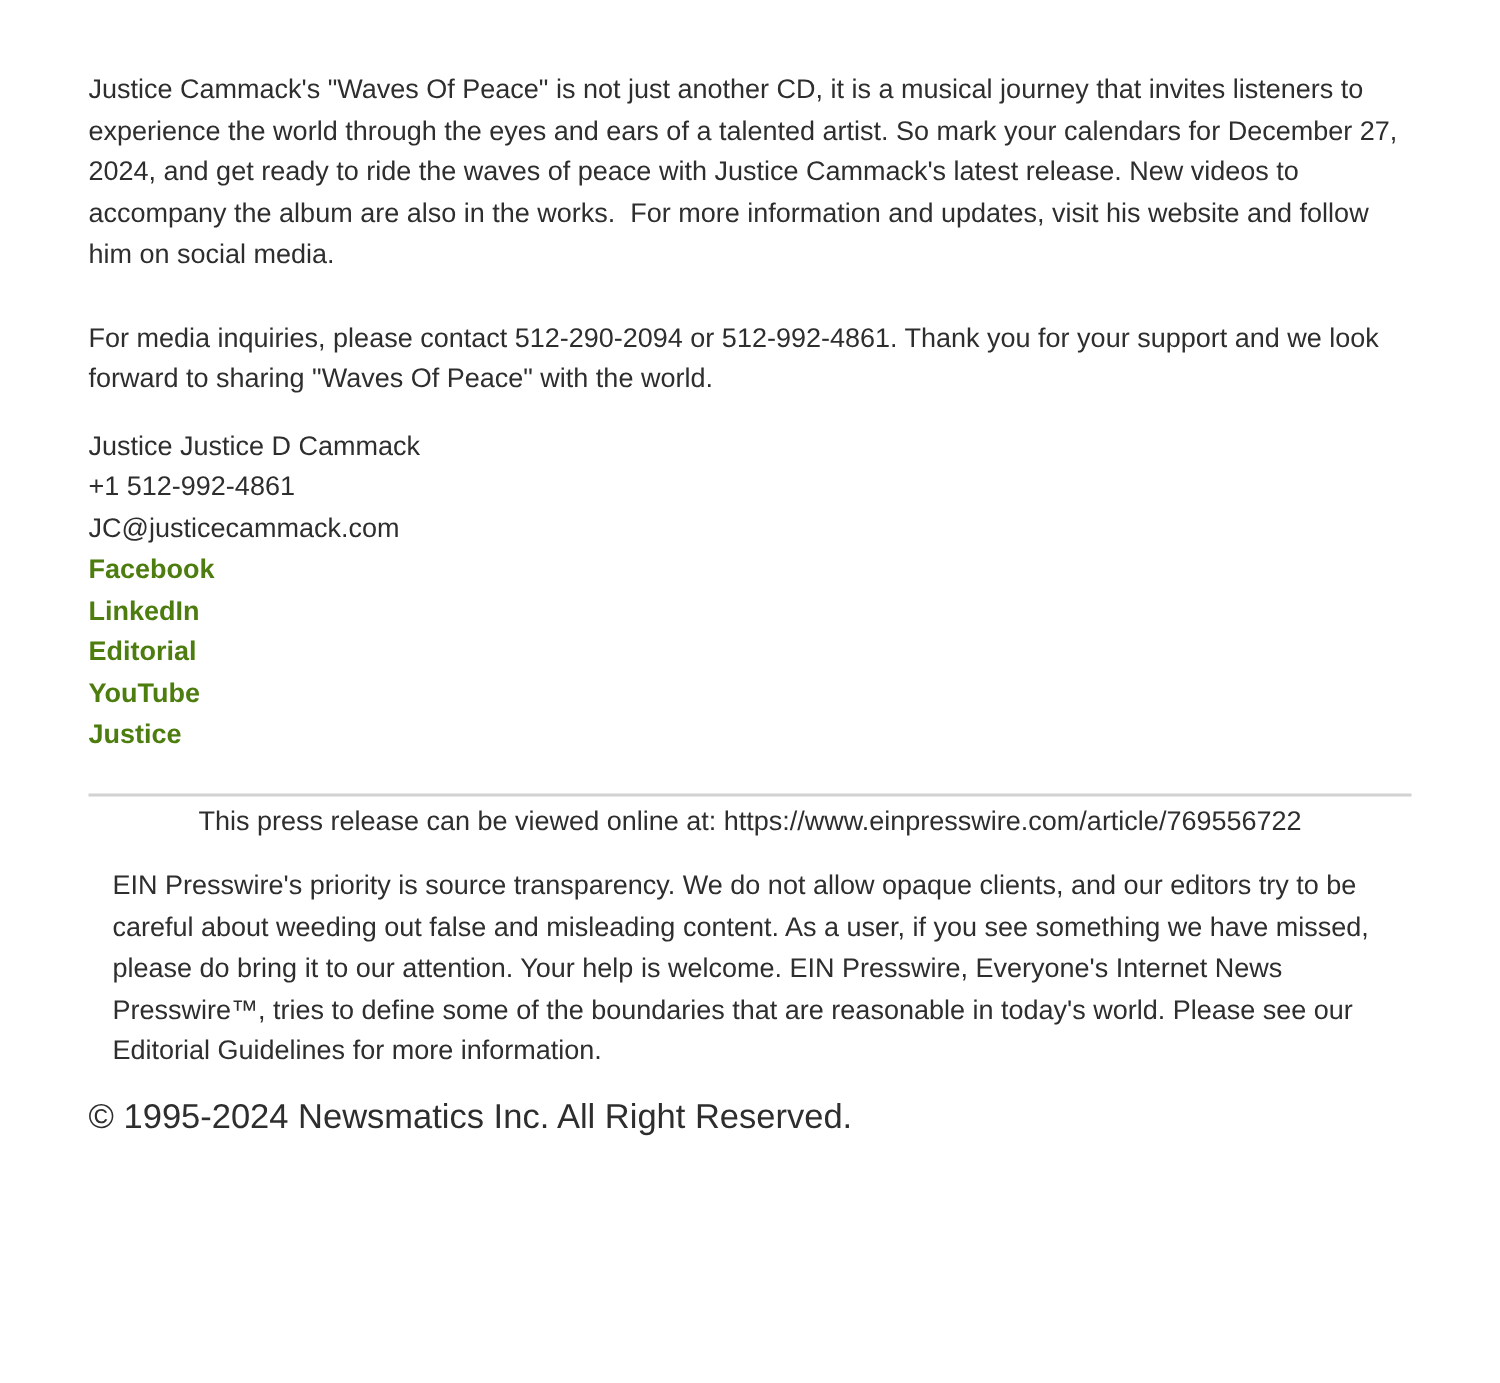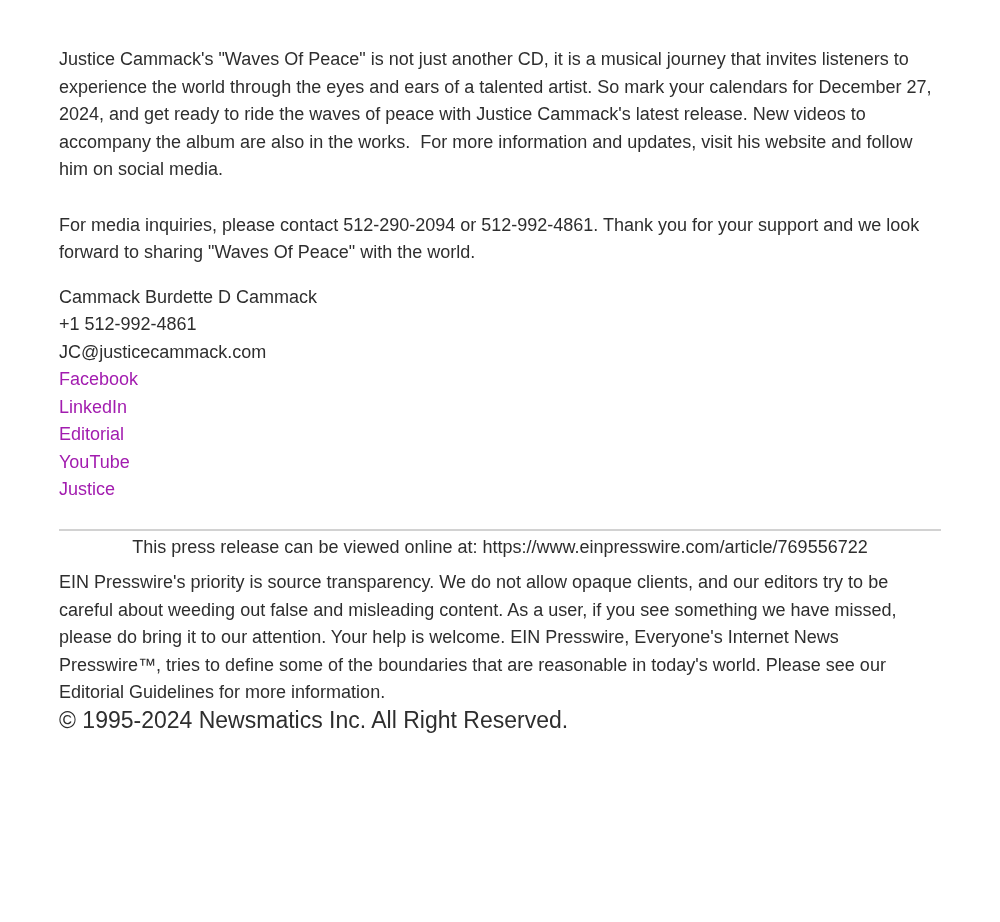--- a/index.html
+++ b/index.html
@@ -32,59 +32,60 @@
   .contact {
     font-size: 18px;
     line-height: 27.5px;
   }
   .contact-line {
     display: block;
   }
   a.social-link {
     display: block;
     width: fit-content;
-    color: #a21caf;
+    color: #4d7c0f;
     text-decoration: none;
     cursor: pointer;
+    font-weight: bold;
   }
   .divider {
     border: none;
     border-top: 2px solid #d2d2d2;
     width: 882px;
     margin: 25px 0 3px 0;
   }
   .view-online {
     font-size: 18px;
     line-height: 27.5px;
     margin: 0 0 8px 0;
     text-align: center;
   }
   .disclaimer {
     font-size: 18px;
     line-height: 27.5px;
-    margin: 0;
+    margin: 16px;
   }
   .copyright {
     font-size: 23px;
     line-height: 27.5px;
     margin: 0;
   }
 </style>
 </head>
 <body>
 
 <div class="page">
   <div class="content">
 
     <p class="para">Justice Cammack's "Waves Of Peace" is not just another CD, it is a musical journey that invites listeners to experience the world through the eyes and ears of a talented artist. So mark your calendars for December 27, 2024, and get ready to ride the waves of peace with Justice Cammack's latest release. New videos to accompany the album are also in the works.  For more information and updates, visit his website and follow him on social media.</p>
 
     <p class="para para-tight">For media inquiries, please contact 512-290-2094 or 512-992-4861. Thank you for your support and we look forward to sharing "Waves Of Peace" with the world.</p>
 
     <div class="contact">
-      <span class="contact-line">Cammack Burdette D Cammack</span>
+      <span class="contact-line">Justice Justice D Cammack</span>
       <span class="contact-line">+1 512-992-4861</span>
       <span class="contact-line">JC@justicecammack.com</span>
       <a class="social-link" href="#">Facebook</a>
       <a class="social-link" href="#">LinkedIn</a>
       <a class="social-link" href="#">Editorial</a>
       <a class="social-link" href="#">YouTube</a>
       <a class="social-link" href="#">Justice</a>
     </div>
 
     <hr class="divider">

